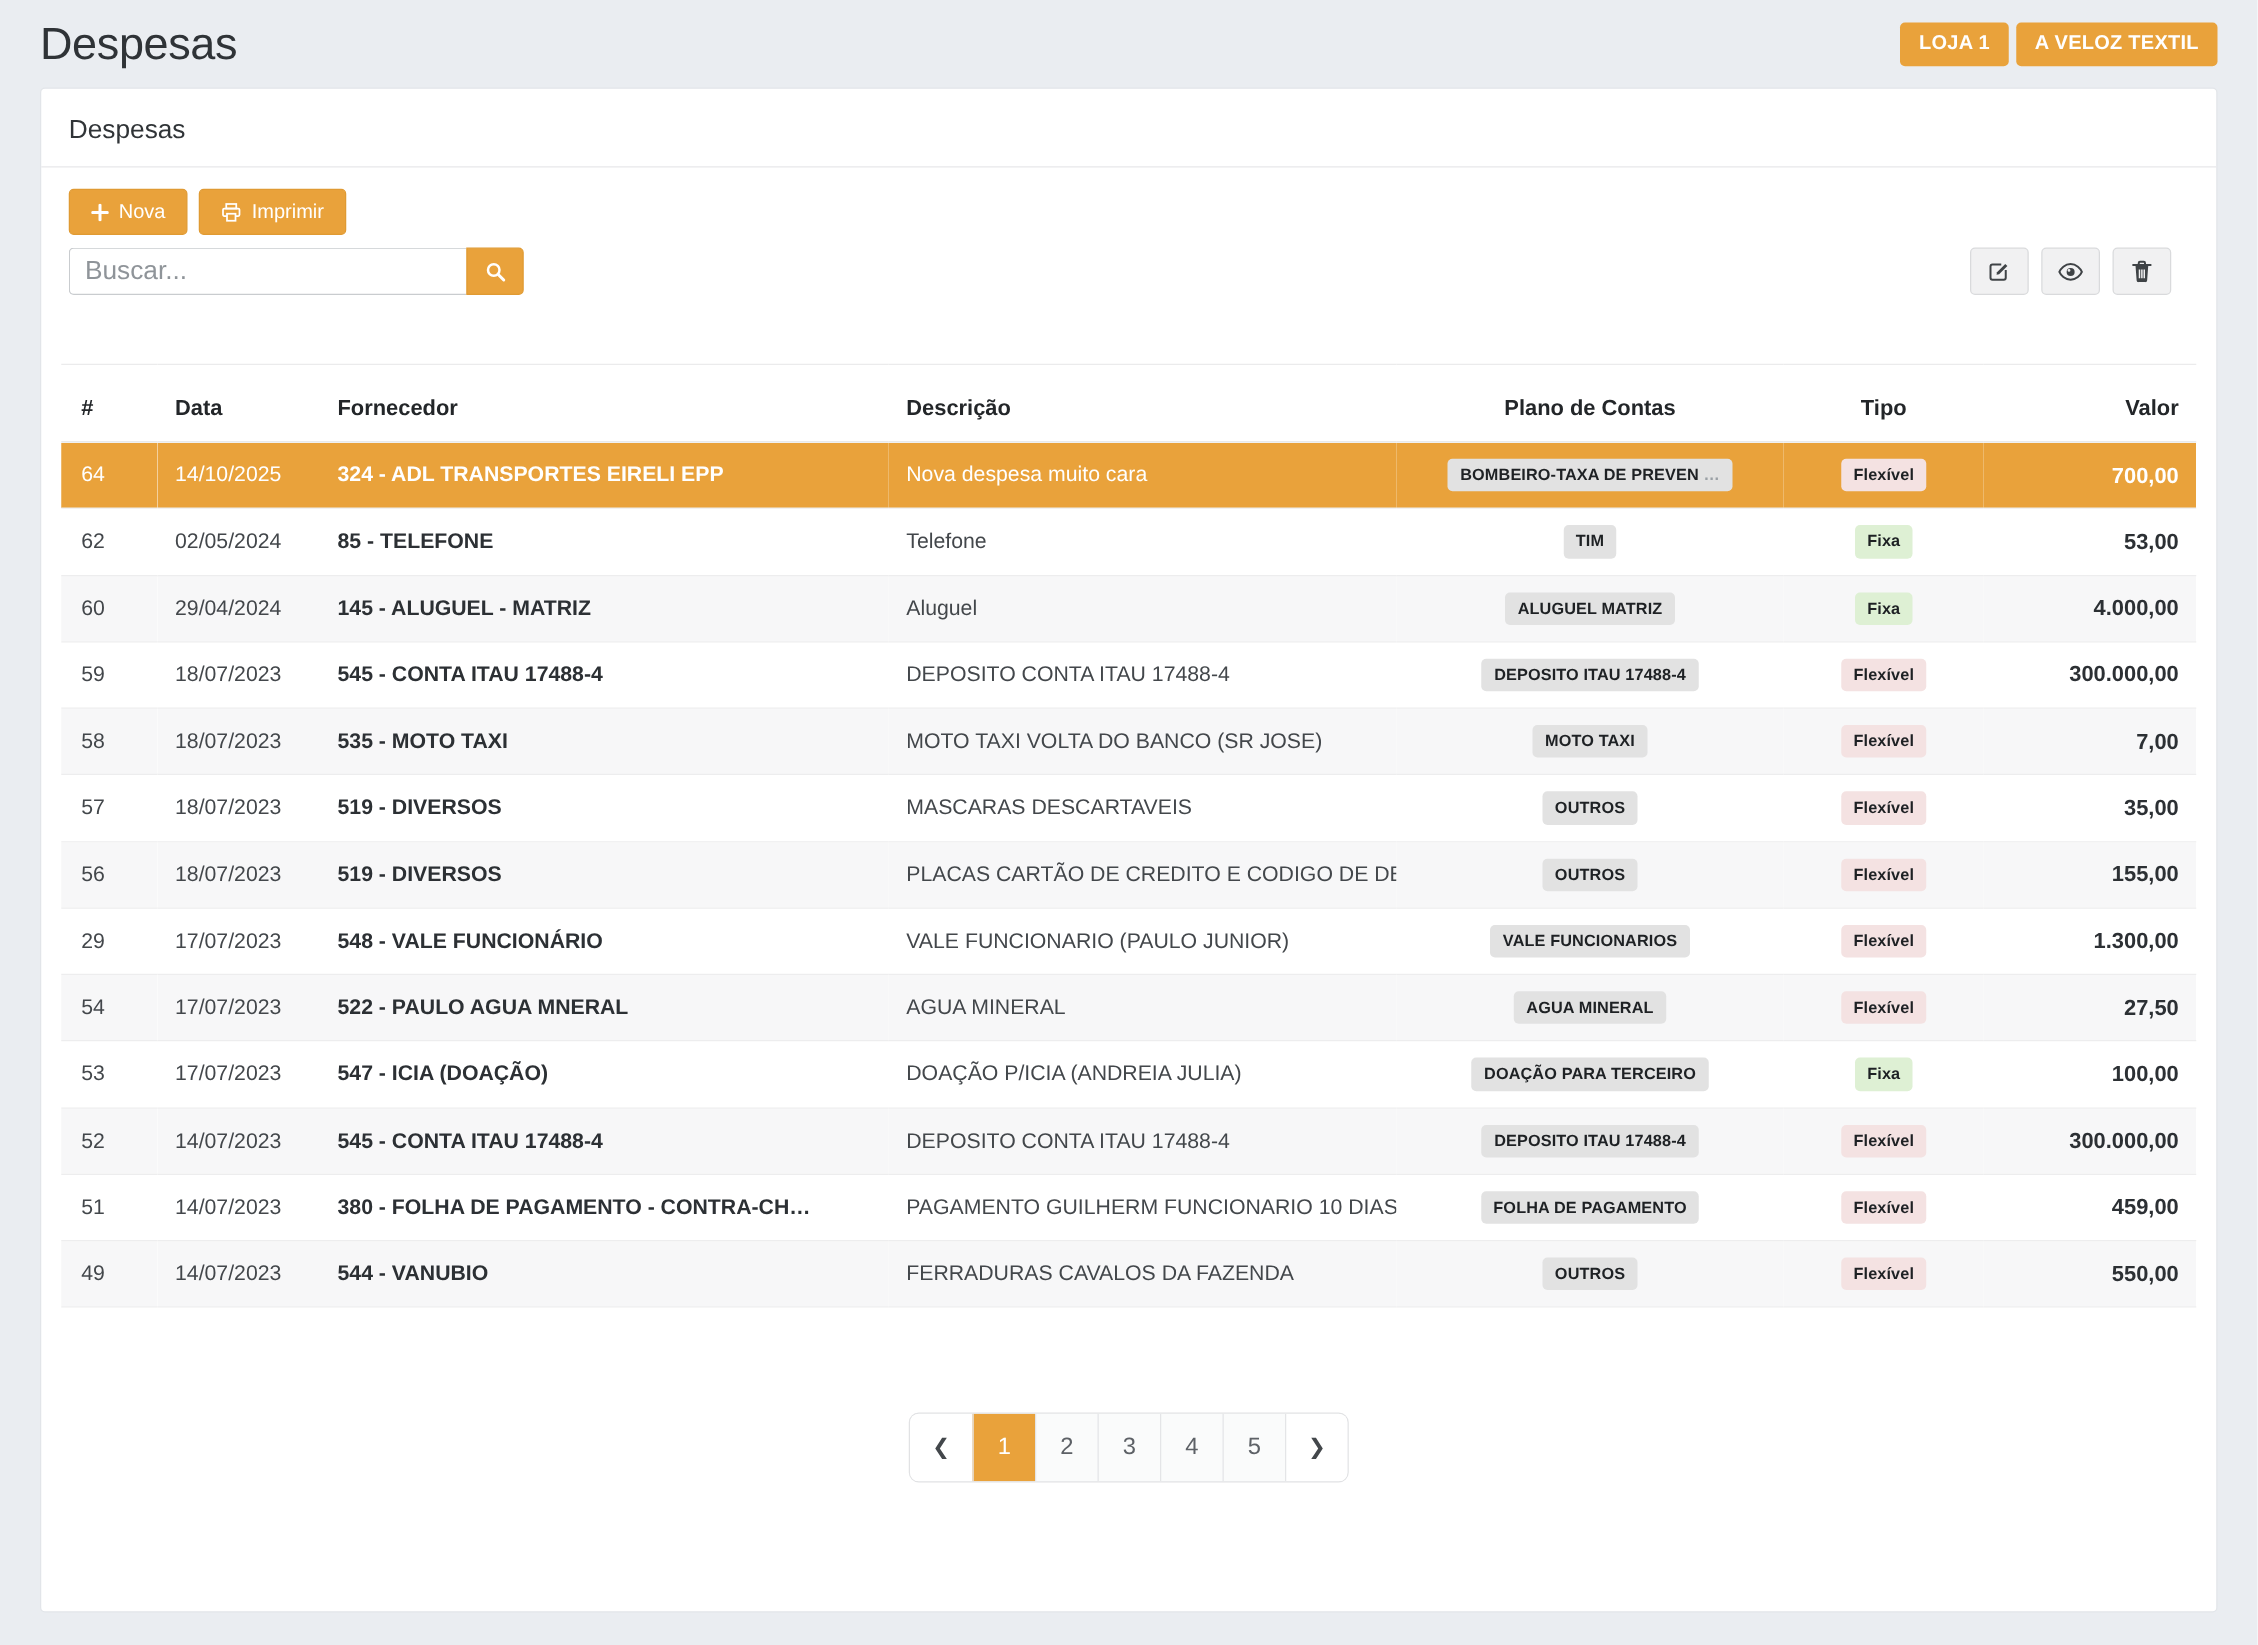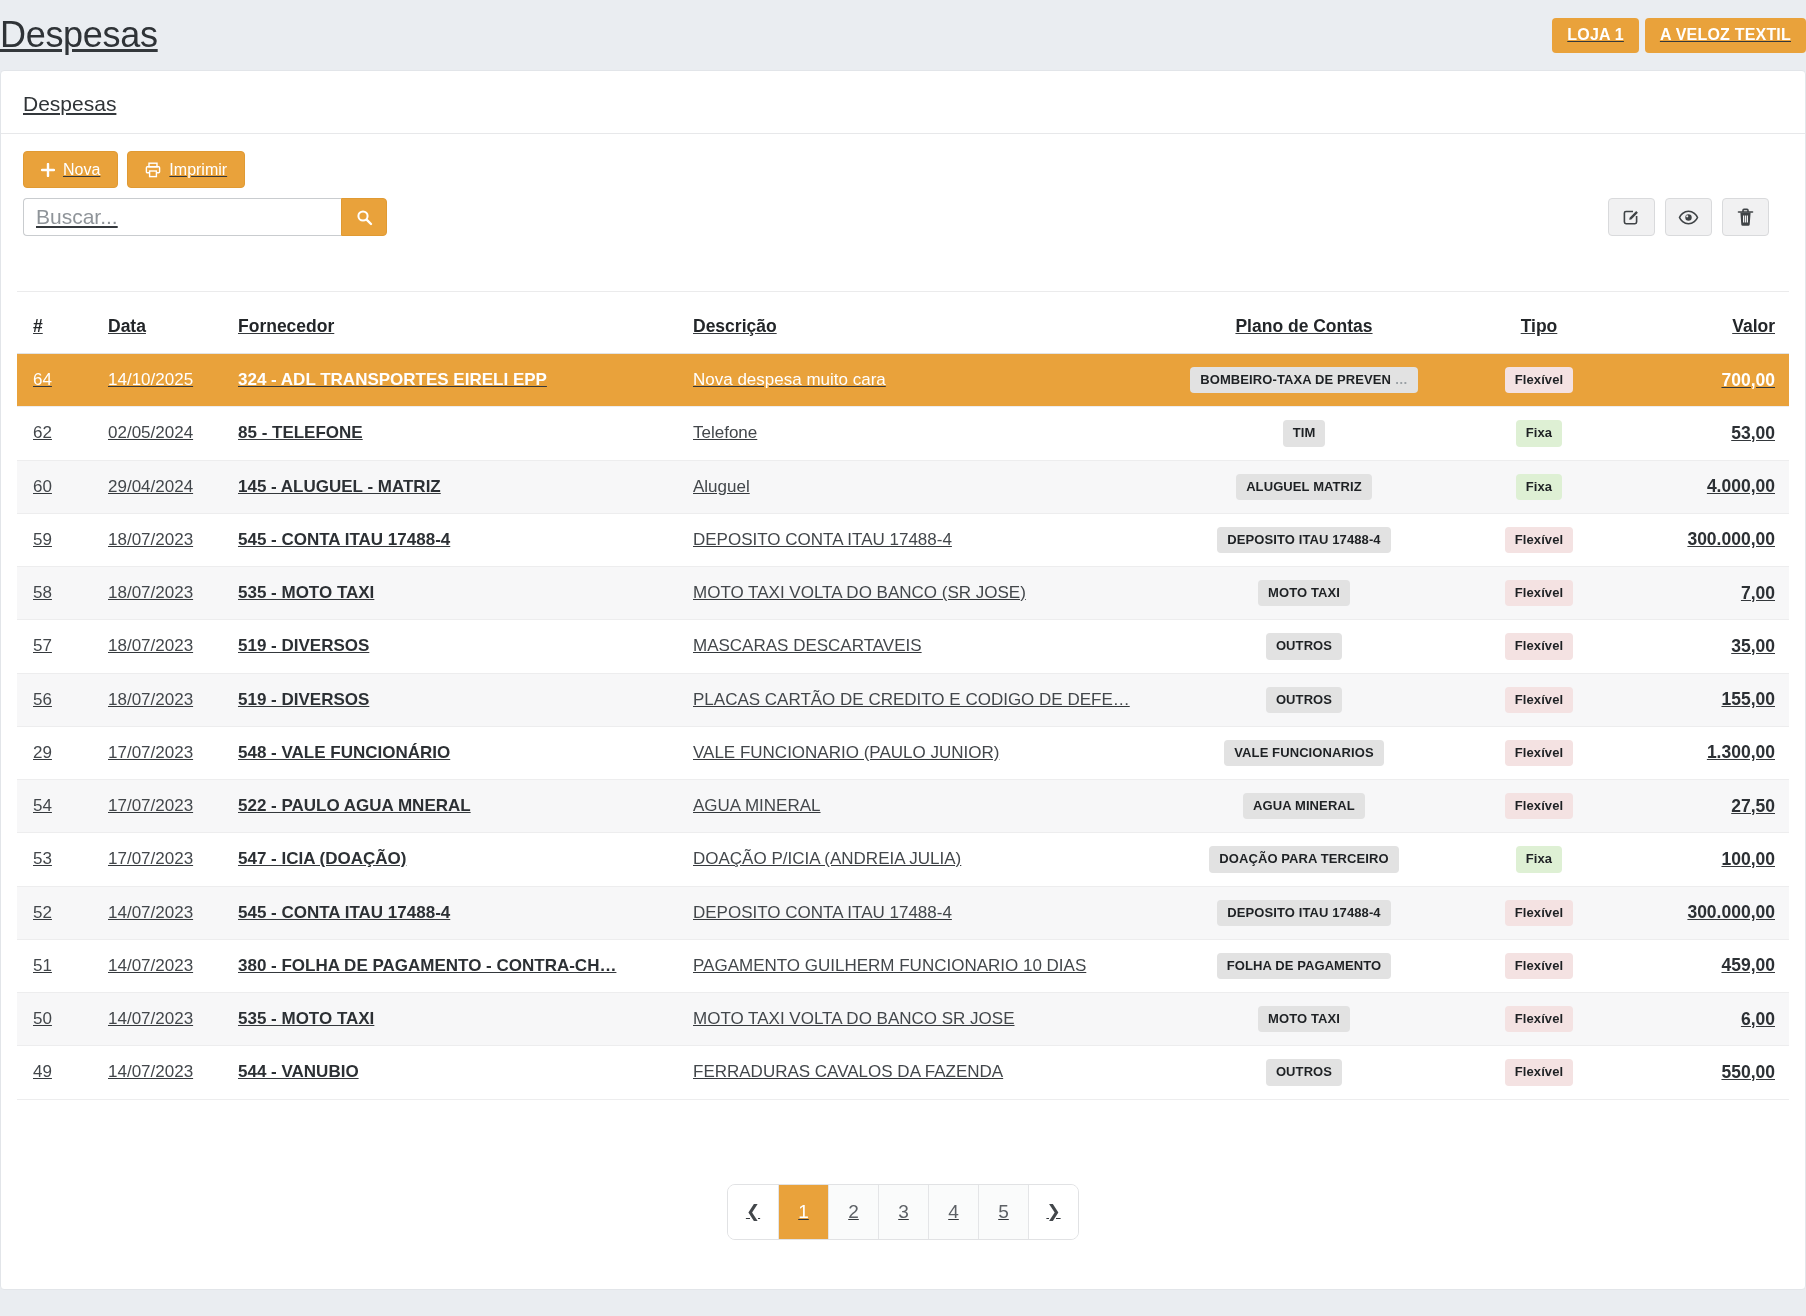--- a/index.html
+++ b/index.html
@@ -2,21 +2,21 @@
 <html lang="pt" style="--accent: #e9a23b; --page-bg: #eaedf1; --badge-gray: #e2e2e2; --badge-green: #def0d4; --badge-pink: #f4e2e2;"><head>
 <meta charset="utf-8">
 <style>
   * { box-sizing: border-box; margin: 0; padding: 0; }
   html,body { width:1806px; height:1316px; overflow:hidden; }
   body {
     font-family: "Liberation Sans", "DejaVu Sans", sans-serif;
     background: var(--page-bg, #eaedf1);
     color:#34383c;
   }
-  .page { padding: 0 0; text-decoration: underline; }
+  .page { padding: 0 32px; }
 
   
   .page-header { height:70px; display:flex; align-items:center; justify-content:space-between; }
   .page-title { font-size:36px; font-weight:500; color:#2f3337; letter-spacing:-.3px; }
   .header-badges { display:flex; gap:6px; }
   .top-badge {
     display:inline-flex; align-items:center; height:35px; padding:0 15px;
     background:var(--accent,#e9a23b); color:#fff; font-weight:bold; font-size:16px;
     border-radius:4px; letter-spacing:.2px;
   }
@@ -309,29 +309,20 @@
             <tr>
               <td class="first">51</td>
               <td>14/07/2023</td>
               <td class="supplier">380 - FOLHA DE PAGAMENTO - CONTRA-CH…</td>
               <td>PAGAMENTO GUILHERM FUNCIONARIO 10 DIAS</td>
               <td class="col-center"><span class="badge badge-gray">FOLHA DE PAGAMENTO</span></td>
               <td class="col-center"><span class="badge badge-pink">Flexível</span></td>
               <td class="value col-right">459,00</td>
             </tr>
             <tr>
-              <td class="first">50</td>
-              <td>14/07/2023</td>
-              <td class="supplier">535 - MOTO TAXI</td>
-              <td>MOTO TAXI VOLTA DO BANCO SR JOSE</td>
-              <td class="col-center"><span class="badge badge-gray">MOTO TAXI</span></td>
-              <td class="col-center"><span class="badge badge-pink">Flexível</span></td>
-              <td class="value col-right">6,00</td>
-            </tr>
-            <tr>
               <td class="first">49</td>
               <td>14/07/2023</td>
               <td class="supplier">544 - VANUBIO</td>
               <td>FERRADURAS CAVALOS DA FAZENDA</td>
               <td class="col-center"><span class="badge badge-gray">OUTROS</span></td>
               <td class="col-center"><span class="badge badge-pink">Flexível</span></td>
               <td class="value col-right">550,00</td>
             </tr>
           </tbody>
       </table>

